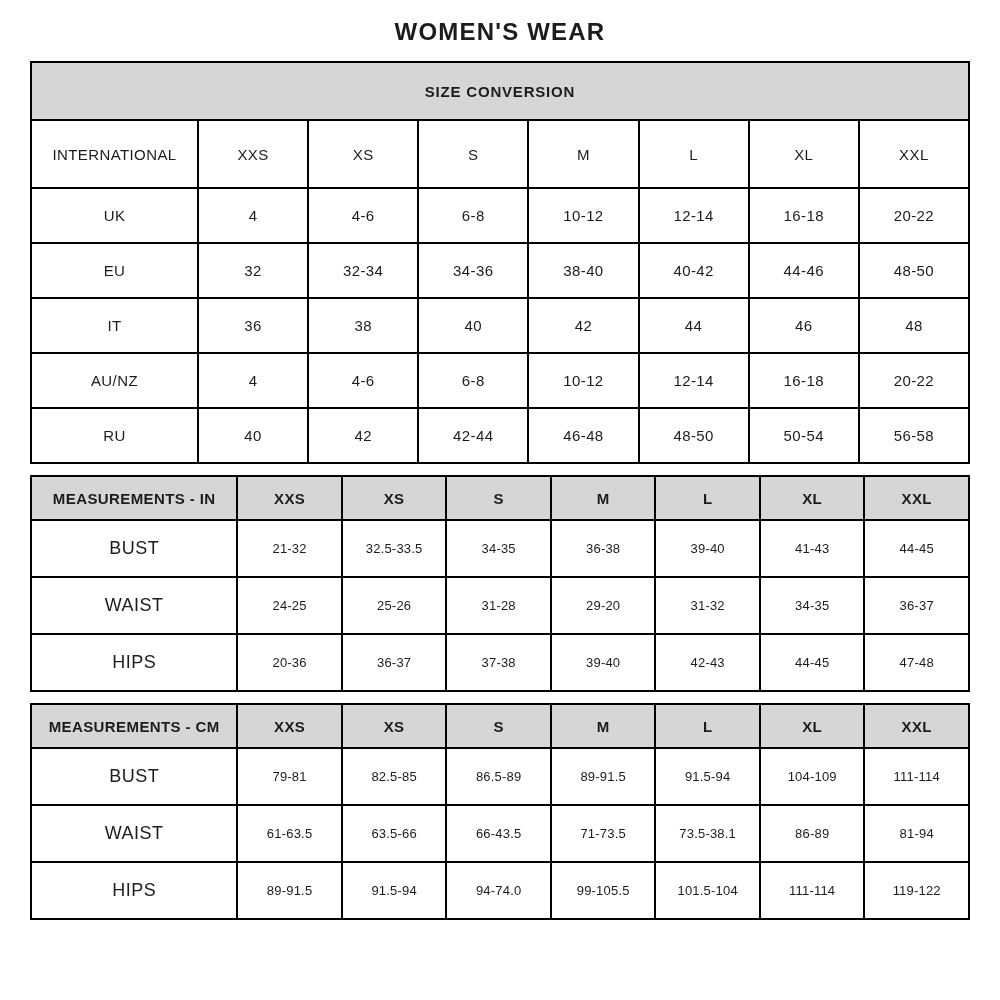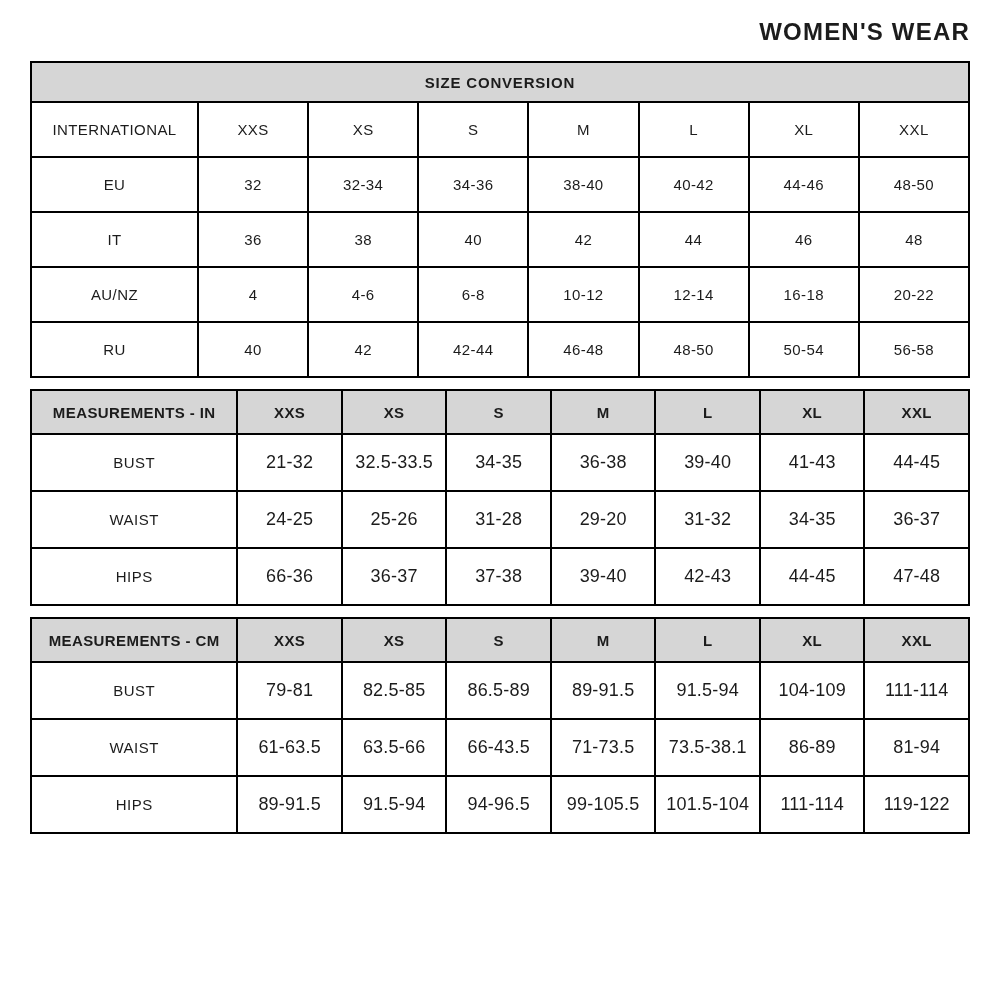--- a/index.html
+++ b/index.html
@@ -10,21 +10,21 @@
   *{ box-sizing:border-box; }
   html,body{ margin:0; padding:0; }
   body{
     width:1000px; height:1000px;
     background:#ffffff;
     font-family:"Liberation Sans", sans-serif;
     color:var(--text);
   }
   .page{ padding:10px 30px 0; }
   .page-title{
-    text-align:right;
+    text-align:center;
     font-weight:700;
     font-size:24px;
     letter-spacing:1.2px;
     margin:8px 0 15px;
   }
   table.tbl{
     width:100%;
     border-collapse:collapse;
     table-layout:fixed;
     margin-bottom:11px;
@@ -32,28 +32,28 @@
   .tbl th,.tbl td{
     border:2px solid var(--border);
     text-align:center;
     vertical-align:middle;
     padding:0 2px;
     overflow:hidden;
     white-space:nowrap;
   }
   
   .conv .banner th{
-    height:40px;
+    height:58px;
     background:var(--header-bg);
     font-size:15px;
     font-weight:700;
     letter-spacing:0.8px;
   }
   .conv .cols th{
-    height:55px;
+    height:68px;
     background:#ffffff;
     font-weight:400;
     font-size:15px;
     letter-spacing:0.4px;
   }
   .conv td{
     height:55px;
     font-size:15px;
     letter-spacing:0.4px;
   }
@@ -61,25 +61,25 @@
   
   .meas .meas-head th{
     height:44px;
     background:var(--header-bg);
     font-weight:700;
     font-size:15px;
     letter-spacing:0.4px;
   }
   .meas td{ height:57px; }
   .meas td.label-cell{
-    font-size:15px;
+    font-size:18px;
     letter-spacing:0.5px;
   }
   .meas td.value-cell{
-    font-size:18px;
+    font-size:13px;
     letter-spacing:0.2px;
   }
   .c-first-meas{ width:22%; }
 </style>
 </head>
 <body>
 
 <div class="page">
 
   <div class="page-title">WOMEN'S WEAR</div>
@@ -99,20 +99,30 @@
           <th>XS</th>
           <th>S</th>
           <th>M</th>
           <th>L</th>
           <th>XL</th>
           <th>XXL</th>
         </tr>
     </thead>
     <tbody>
         <tr>
+          <td class="label-cell">UK</td>
+          <td class="value-cell">4</td>
+          <td class="value-cell">4-6</td>
+          <td class="value-cell">6-8</td>
+          <td class="value-cell">10-12</td>
+          <td class="value-cell">12-14</td>
+          <td class="value-cell">16-18</td>
+          <td class="value-cell">20-22</td>
+        </tr>
+        <tr>
           <td class="label-cell">EU</td>
           <td class="value-cell">32</td>
           <td class="value-cell">32-34</td>
           <td class="value-cell">34-36</td>
           <td class="value-cell">38-40</td>
           <td class="value-cell">40-42</td>
           <td class="value-cell">44-46</td>
           <td class="value-cell">48-50</td>
         </tr>
         <tr>
@@ -181,21 +191,21 @@
           <td class="value-cell">24-25</td>
           <td class="value-cell">25-26</td>
           <td class="value-cell">31-28</td>
           <td class="value-cell">29-20</td>
           <td class="value-cell">31-32</td>
           <td class="value-cell">34-35</td>
           <td class="value-cell">36-37</td>
         </tr>
         <tr>
           <td class="label-cell">HIPS</td>
-          <td class="value-cell">66-36</td>
+          <td class="value-cell">20-36</td>
           <td class="value-cell">36-37</td>
           <td class="value-cell">37-38</td>
           <td class="value-cell">39-40</td>
           <td class="value-cell">42-43</td>
           <td class="value-cell">44-45</td>
           <td class="value-cell">47-48</td>
         </tr>
       </tbody>
   </table>
 
@@ -234,21 +244,21 @@
           <td class="value-cell">66-43.5</td>
           <td class="value-cell">71-73.5</td>
           <td class="value-cell">73.5-38.1</td>
           <td class="value-cell">86-89</td>
           <td class="value-cell">81-94</td>
         </tr>
         <tr>
           <td class="label-cell">HIPS</td>
           <td class="value-cell">89-91.5</td>
           <td class="value-cell">91.5-94</td>
-          <td class="value-cell">94-96.5</td>
+          <td class="value-cell">94-74.0</td>
           <td class="value-cell">99-105.5</td>
           <td class="value-cell">101.5-104</td>
           <td class="value-cell">111-114</td>
           <td class="value-cell">119-122</td>
         </tr>
       </tbody>
   </table>
 
 </div>
 

